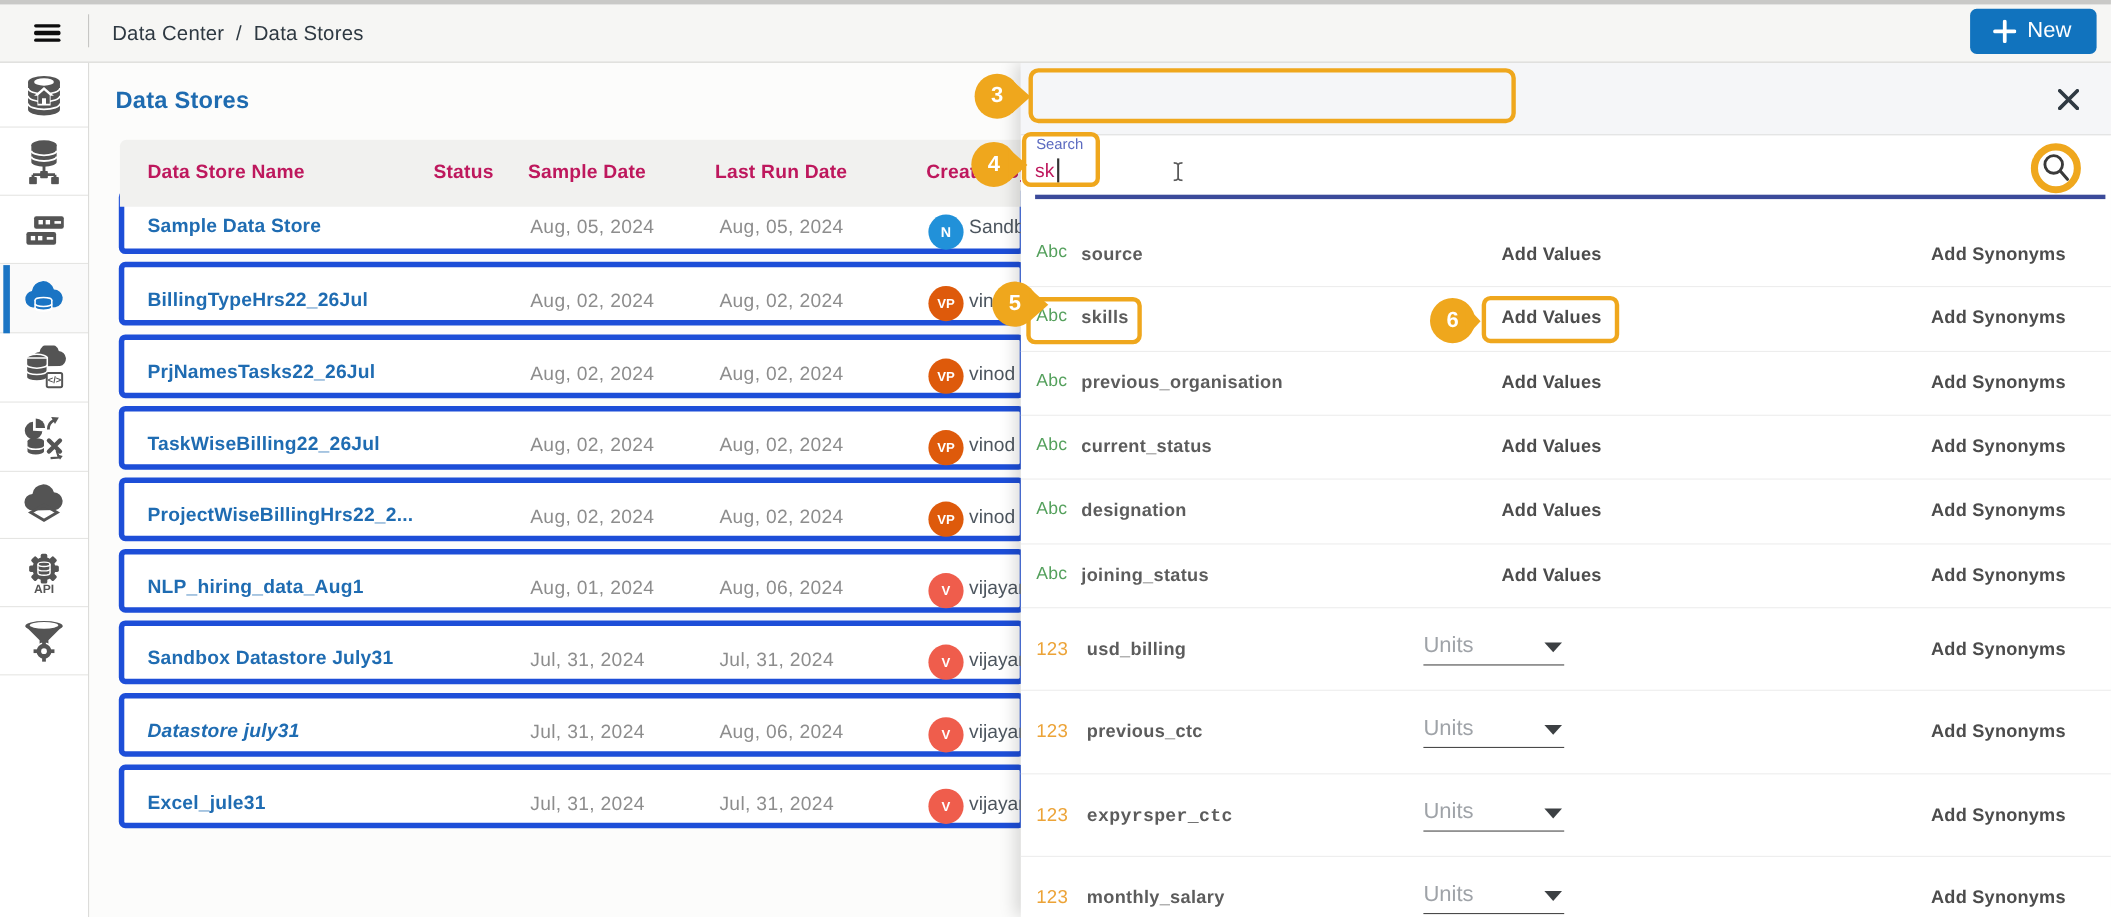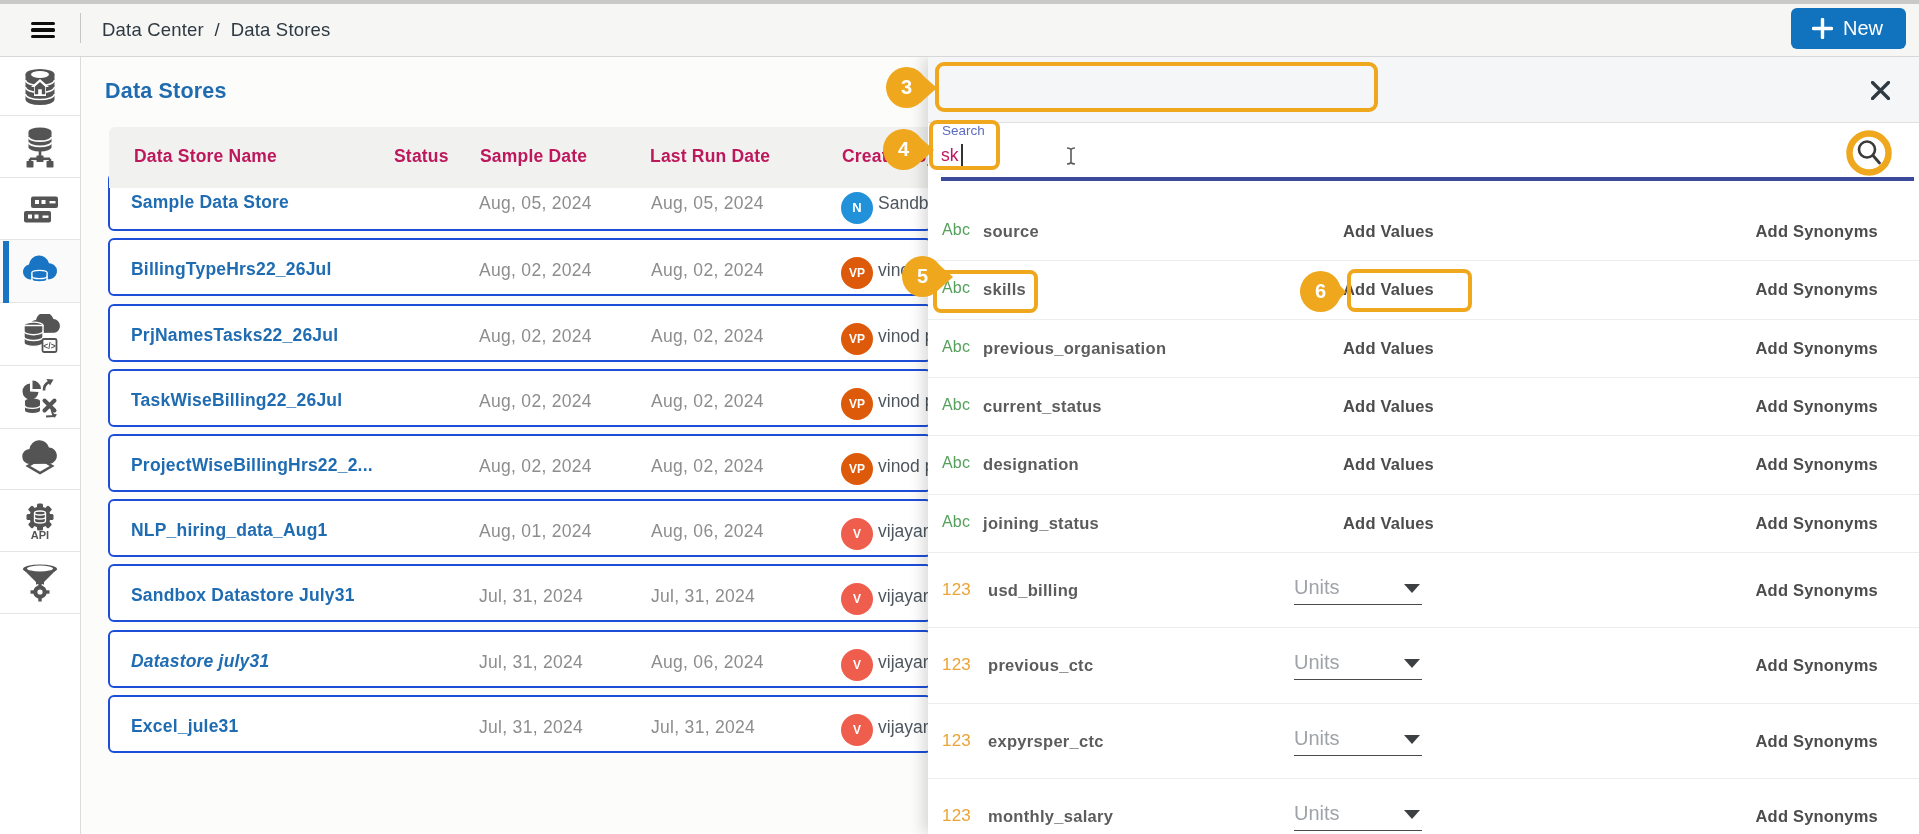--- a/index.html
+++ b/index.html
@@ -13,40 +13,40 @@
 #crumb { position:absolute; left:102px; top:19px; font-size:18.5px; color:#2e3942; z-index:32; letter-spacing:0.2px;}
 #newbtn { position:absolute; left:1791px; top:8px; width:115px; height:41px; background:#1173be; border-radius:6px; color:#eaf4fc; font-size:19px; z-index:32; text-align:center; line-height:40px; }
 
 #sidebar { position:absolute; left:0; top:57px; width:81px; height:777px; background:#ffffff; border-right:1px solid #dcdcda; z-index:20; }
 .scell { position:absolute; left:0; width:80px; border-bottom:1px solid #e5e5e3; }
 #actbar { position:absolute; left:3px; top:184px; width:6px; height:62px; background:#1a74c4; }
 .sic { position:absolute; left:19px; width:42px; height:42px; }
 
 #main { position:absolute; left:81px; top:57px; width:847px; height:777px; background:#fcfcfb; z-index:1; }
 #dstitle { position:absolute; left:105px; top:79px; font-size:21.5px; font-weight:bold; color:#1e6bb0; z-index:2; letter-spacing:0.2px; }
-.card { position:absolute; left:108px; width:824px; height:58px; background:#ffffff; border:2px solid #1d4ed8; border-radius:6px; z-index:2; }
+.card { position:absolute; left:108px; width:824px; height:58px; background:#ffffff; border:5px solid #1d4ed8; border-radius:6px; z-index:2; }
 .cname { position:absolute; left:21px; font-size:17.5px; font-weight:bold; color:#1f6cb2; letter-spacing:0.2px; }
 .cdate { position:absolute; font-size:17.5px; color:#8d8d8d; letter-spacing:0.3px; }
 .cav { position:absolute; left:731px; width:32px; height:32px; border-radius:50%; color:#fff; text-align:center; font-weight:bold; }
 .cwho { position:absolute; left:768px; font-size:17.5px; color:#4d565f; white-space:nowrap; }
 #thead { position:absolute; left:109px; top:127px; width:819px; height:61px; background:#f1f1ef; border-radius:6px 0 0 0; z-index:5; }
 #thead span { position:absolute; top:19px; font-size:17.5px; font-weight:bold; color:#be185d; letter-spacing:0.2px; white-space:nowrap; }
 
 #panel { position:absolute; left:928px; top:57px; width:991px; height:777px; background:#ffffff; box-shadow:-5px 0 14px rgba(0,0,0,0.15); z-index:10; }
 #phead { position:absolute; left:0; top:0; width:991px; height:66px; background:#f5f6f8; border-bottom:1px solid #e0e0e0; }
 #ptitle { position:absolute; left:22px; top:18px; font-size:22px; color:#2c7ab2; letter-spacing:0.55px; }
 #pclose { position:absolute; left:943px; top:24px; width:19px; height:19px; }
 #searchlbl { position:absolute; left:14px; top:66px; font-size:13.5px; color:#5c6bc0; }
 #searchtxt { position:absolute; left:13px; top:88px; font-size:17.5px; color:#be185d; }
 #caret { position:absolute; left:33px; top:87px; width:1.5px; height:22px; background:#333; }
 #sunder { position:absolute; left:13px; top:120px; width:973px; height:4px; background:#3b4a9a; }
 .prow { position:absolute; left:0; width:991px; border-bottom:1px solid #ededed; }
 .ptype { position:absolute; left:14px; font-size:16px; letter-spacing:0.2px; }
 .pname { position:absolute; left:55px; font-size:16.5px; font-weight:bold; color:#5c5c5c; letter-spacing:0.3px; }
-.paddv { position:absolute; left:415px; width:135px; text-align:left; font-size:16.5px; font-weight:bold; color:#4c4c4c; letter-spacing:0.2px; }
+.paddv { position:absolute; left:415px; width:135px; text-align:center; font-size:16.5px; font-weight:bold; color:#4c4c4c; letter-spacing:0.2px; }
 .padds { position:absolute; left:770px; width:180px; text-align:right; font-size:16.5px; font-weight:bold; color:#4c4c4c; letter-spacing:0.2px; }
 .punits { position:absolute; left:366px; width:128px; border-bottom:1.8px solid #4a4a4a; height:29px; }
 .punits span { position:absolute; left:0; top:0; font-size:20px; color:#9fa3a8; }
 .punits i { position:absolute; right:2px; top:8px; width:0; height:0; border-left:8px solid transparent; border-right:8px solid transparent; border-top:9px solid #3c4043; }
 
 .co { position:absolute; z-index:50; }
 .cocir { position:absolute; width:41px; height:41px; border-radius:50%; background:#efa71d; color:#fff; font-size:20px; font-weight:bold; text-align:center; line-height:41px; }
 .cotri { position:absolute; width:0; height:0; border-top:15px solid transparent; border-bottom:15px solid transparent; border-left:17px solid #efa71d; }
 .corect { position:absolute; border:4px solid #efa71d; border-radius:9px; z-index:50; }
 </style>
@@ -343,21 +343,21 @@
     <div class="ptype" style="color:#eca337;top:27px;font-weight:normal;font-size:17px;">123</div>
     <div class="pname" style="left:60px;top:28px;">previous_ctc</div>
     <div class="punits" style="top:23px;">
         <span>Units</span>
         <i></i>
       </div>
     <div class="padds" style="top:28px;">Add Synonyms</div>
   </div>
   <div class="prow" style="top:646.6px;height:75.4px;">
     <div class="ptype" style="color:#eca337;top:27px;font-weight:normal;font-size:17px;">123</div>
-    <div class="pname" style="left:60px;top:28px;">expyrsper_ctc</div>
+    <div class="pname" style="left:60px;top:28px;font-family:Liberation Mono, monospace;">expyrsper_ctc</div>
     <div class="punits" style="top:23px;">
         <span>Units</span>
         <i></i>
       </div>
     <div class="padds" style="top:28px;">Add Synonyms</div>
   </div>
   <div class="prow" style="top:722px;height:75.3px;border-bottom:none;">
     <div class="ptype" style="color:#eca337;top:27px;font-weight:normal;font-size:17px;">123</div>
     <div class="pname" style="left:60px;top:28px;">monthly_salary</div>
     <div class="punits" style="top:23px;">

